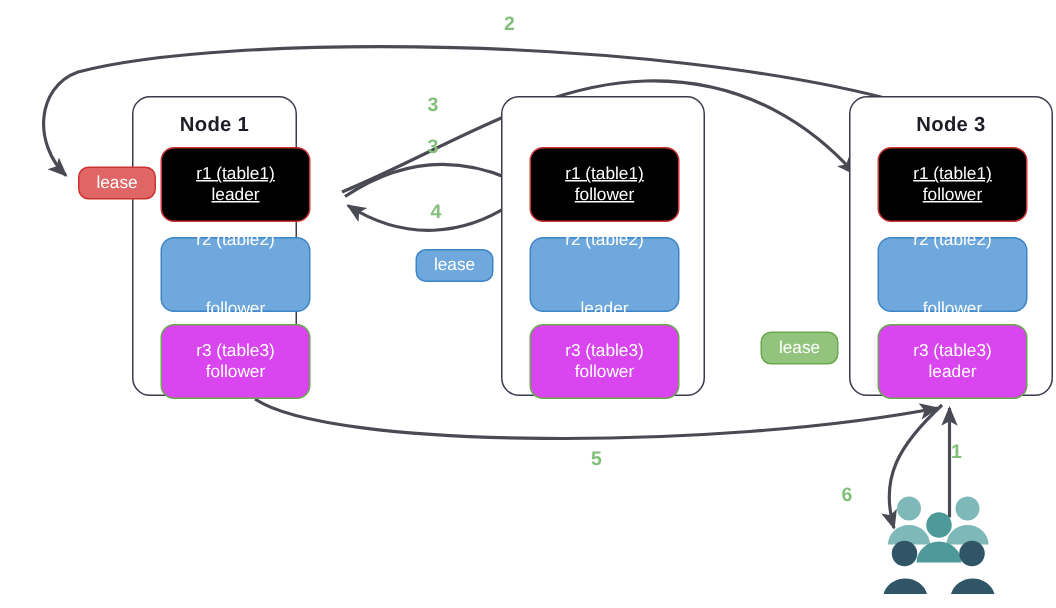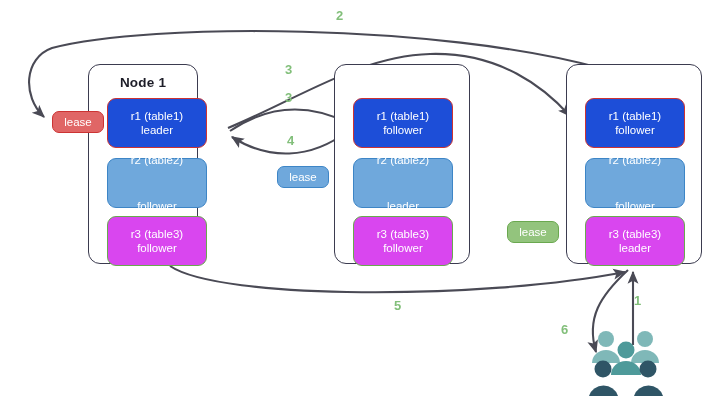--- a/index.html
+++ b/index.html
@@ -45,21 +45,21 @@
     border-radius: 9px;
     display: flex;
     flex-direction: column;
     align-items: center;
     justify-content: center;
     font-size: 11.5px;
     line-height: 14px;
     color: #ffffff;
     text-align: center;
   }
-  .replica.red   { background: #1d4ed8; border: 1.6px solid #cc3333; }
+  .replica.red   { background: #000000; border: 1.6px solid #cc3333; text-decoration: underline; }
   .replica.blue  { background: #6fa8dc; border: 1.6px solid #3d85c6; gap: 32px; }
   .replica.green { background: #d946ef; border: 1.6px solid #6aa84f; }
 
   .lease {
     position: absolute;
     box-sizing: border-box;
     border-radius: 7px;
     display: flex;
     align-items: center;
     justify-content: center;
@@ -139,20 +139,21 @@
       <span>r2 (table2)</span>
       <span>leader</span>
     </div>
     <div class="replica green" style="left:18px; top:151px; width:100px; height:50px;">
       <span>r3 (table3)</span>
       <span>follower</span>
     </div>
   </div>
 
   <div class="node-box" style="left:566px; top:64px; width:136px; height:200px;">
+    <div class="node-title">Node 3</div>
     <div class="replica red" style="left:18px; top:33px; width:100px; height:50px;">
       <span>r1 (table1)</span>
       <span>follower</span>
     </div>
     <div class="replica blue" style="left:18px; top:93px; width:100px; height:50px;">
       <span>r2 (table2)</span>
       <span>follower</span>
     </div>
     <div class="replica green" style="left:18px; top:151px; width:100px; height:50px;">
       <span>r3 (table3)</span>

